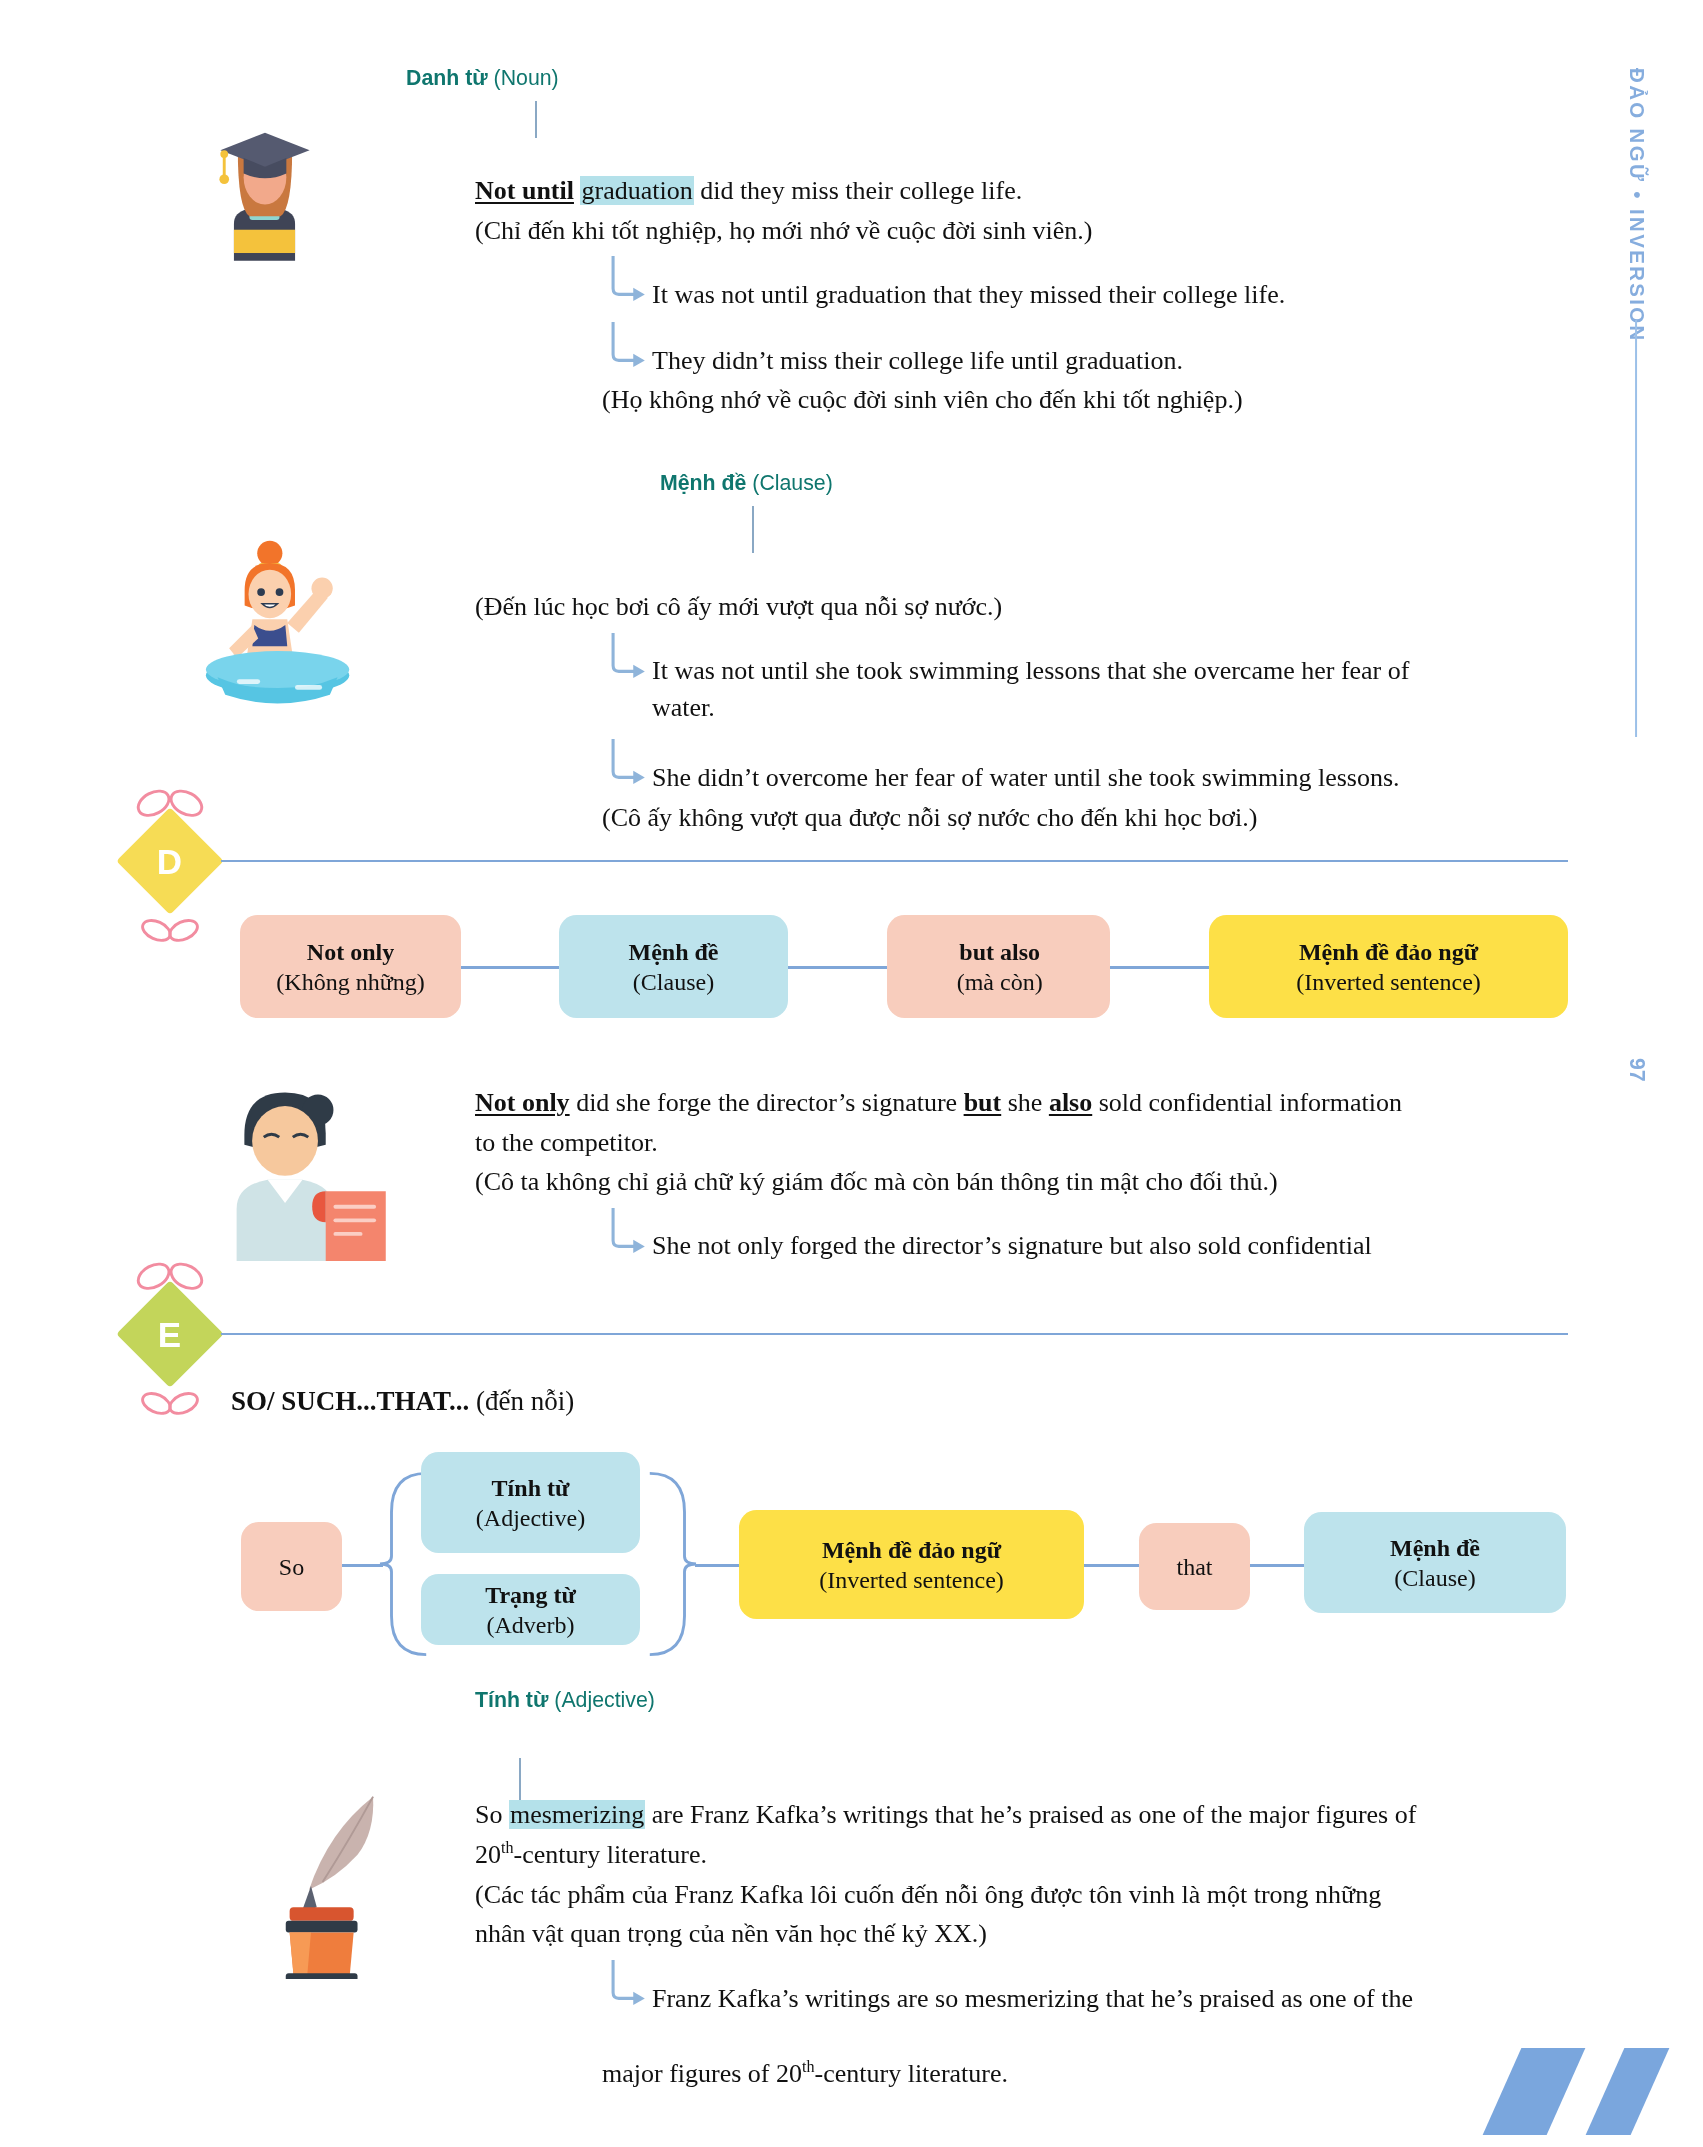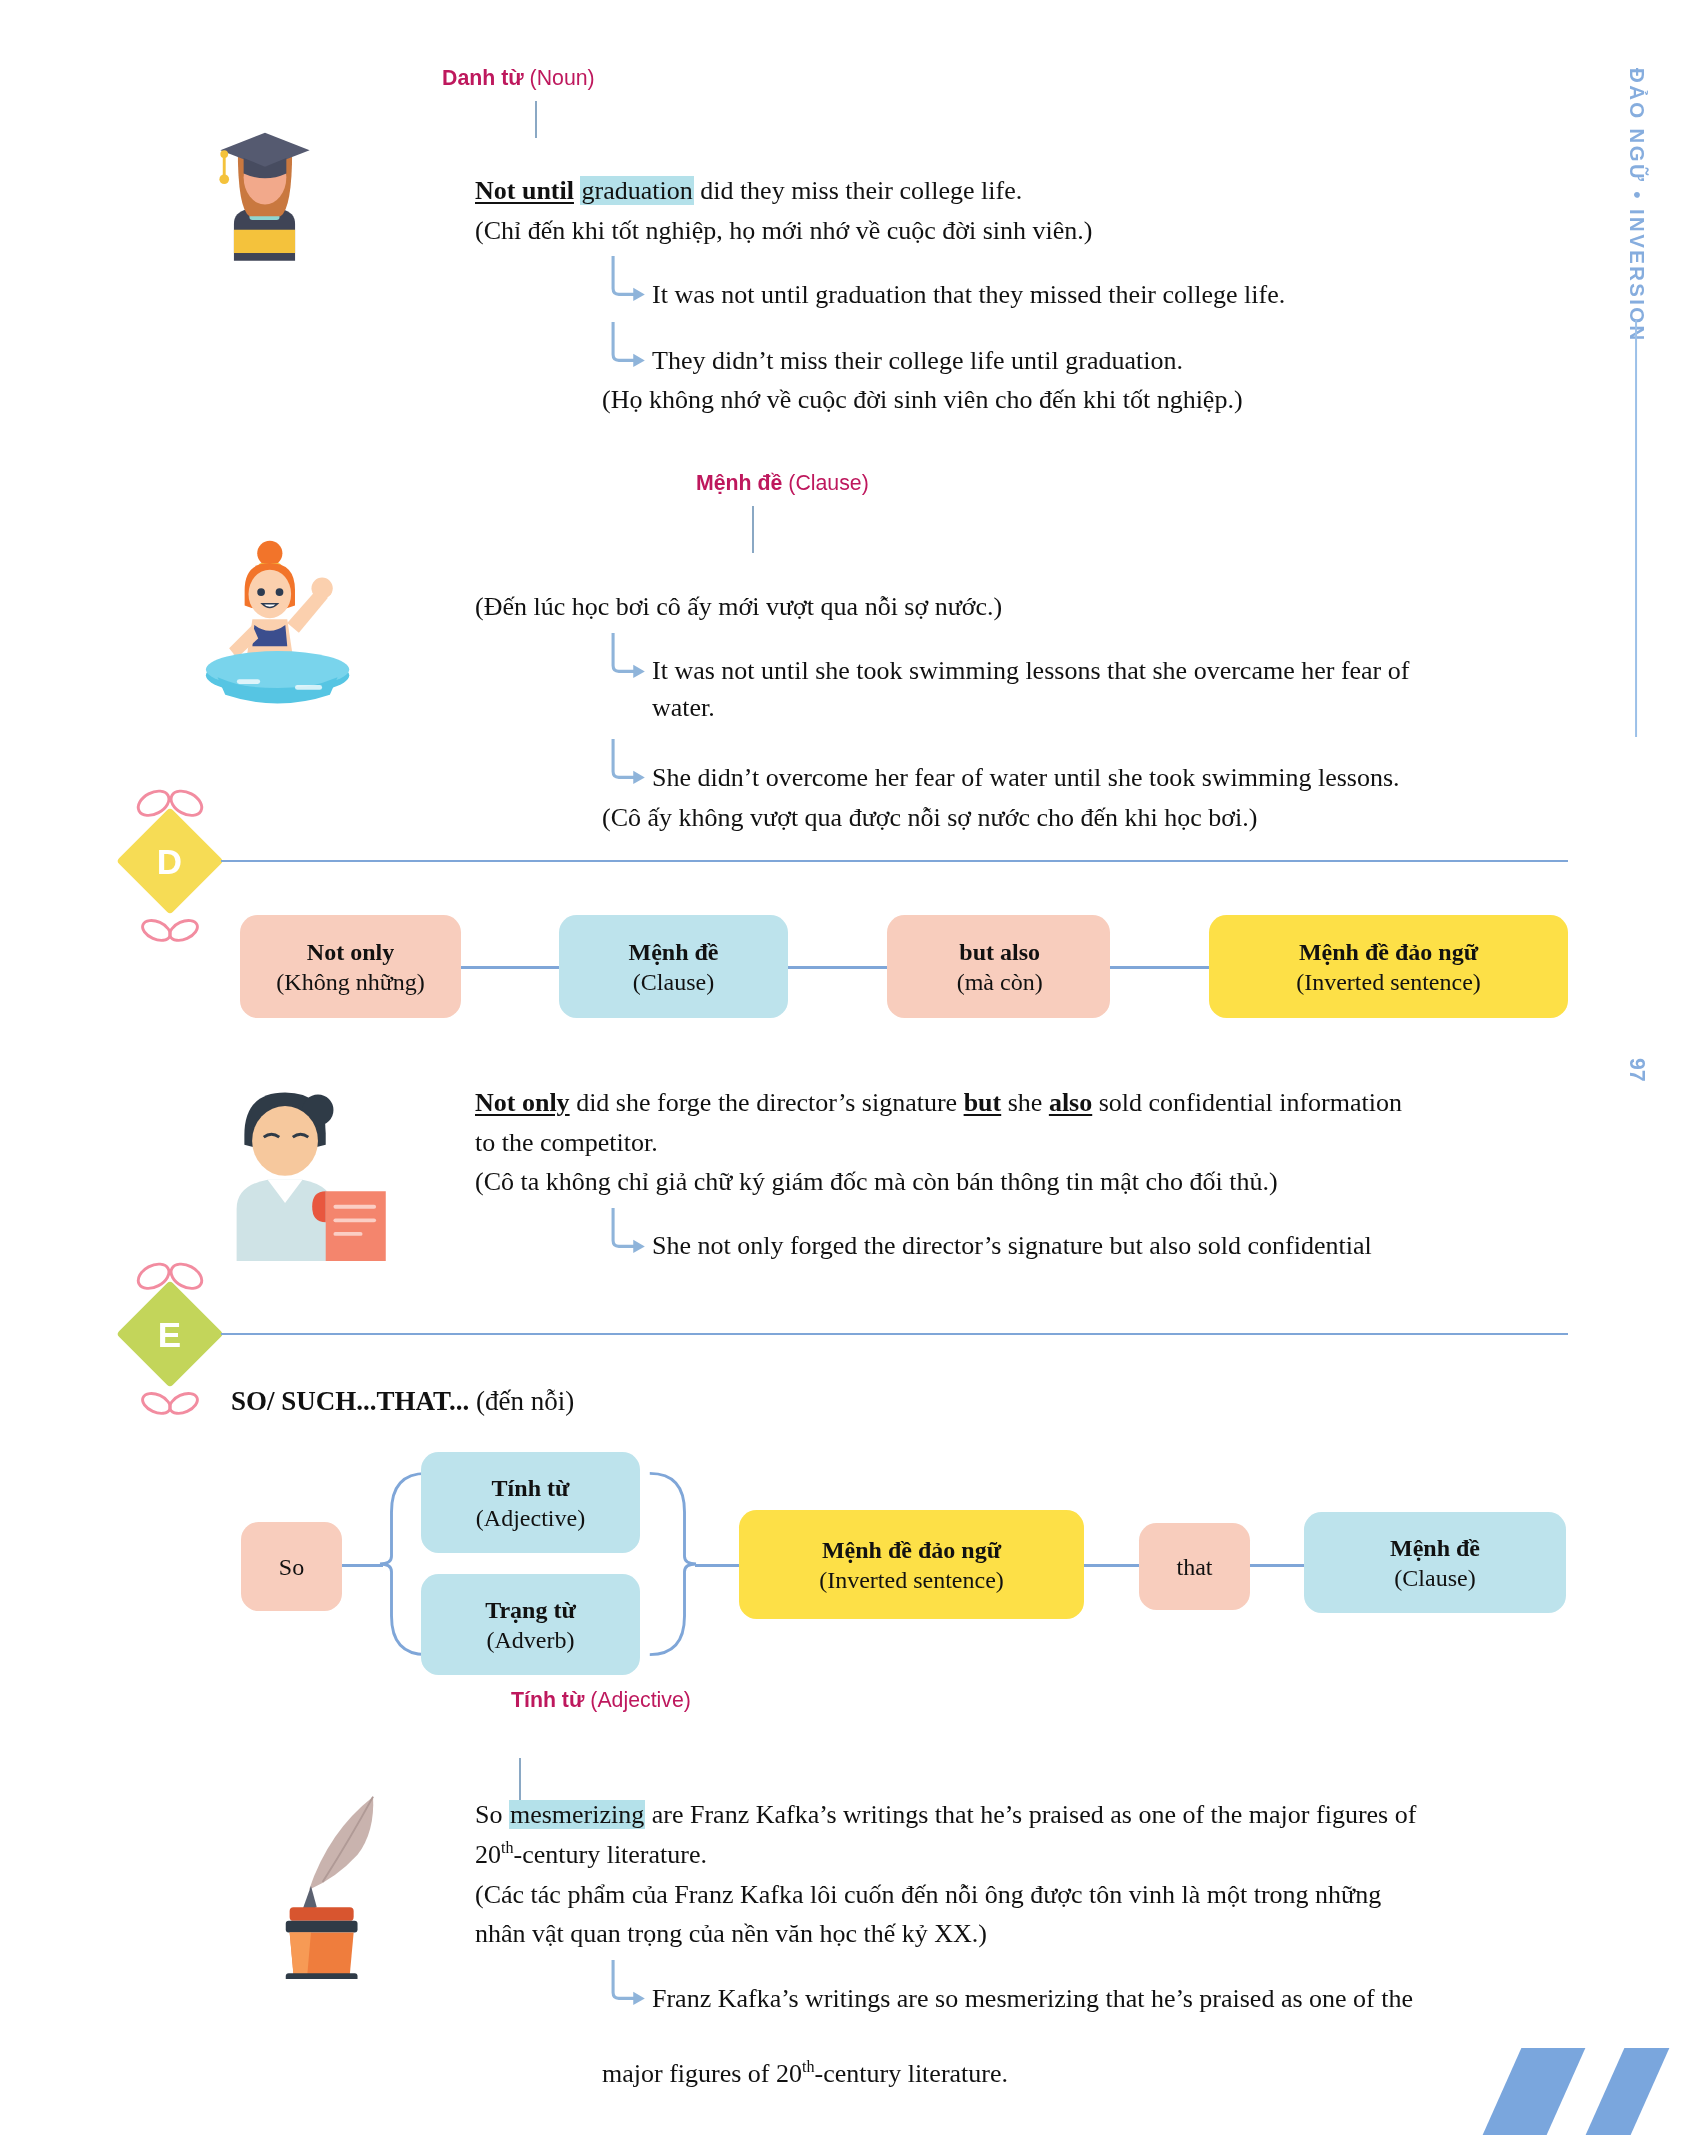--- a/index.html
+++ b/index.html
@@ -81,23 +81,22 @@
     color: #111;
   }
   .hl { background: #b4e1ea; padding: 0 1px; }
   .bu { font-weight: bold; text-decoration: underline; text-underline-offset: 2.9px; }
 
   
   .ptr-label {
     position: absolute;
     font-family: "Liberation Sans", sans-serif;
     font-size: 21.3px;
-    color: #be185d;
+    color: #0f766e;
     white-space: nowrap;
-    margin-left: 36px;
   }
   .ptr-label b { font-weight: 700; }
   .ptr-stem {
     position: absolute;
     width: 1.9px;
     background: #8aa8c4;
   }
 
   
   .elbow { position: absolute; }
@@ -385,21 +384,21 @@
   <div class="connector" style="left:1075px; top:1564px; width:70px;"></div>
   <div class="connector" style="left:1219px; top:1564px; width:91px;"></div>
 
   <div class="fbox c-pink" style="left:241px; top:1522px; width:101px; height:89px;">
     <div class="t2">So</div>
   </div>
   <div class="fbox c-blue" style="left:421px; top:1452px; width:219px; height:101px;">
     <div class="t1">Tính từ</div>
     <div class="t2">(Adjective)</div>
   </div>
-  <div class="fbox c-blue" style="left:421px; top:1574px; width:219px; height:101px;">
+  <div class="fbox c-blue" style="left:421px; top:1574px; width:219px; height:71px;">
     <div class="t1">Trạng từ</div>
     <div class="t2">(Adverb)</div>
   </div>
   <div class="fbox c-yellow" style="left:739px; top:1510px; width:345px; height:109px;">
     <div class="t1">Mệnh đề đảo ngữ</div>
     <div class="t2">(Inverted sentence)</div>
   </div>
   <div class="fbox c-pink" style="left:1139px; top:1523px; width:111px; height:87px;">
     <div class="t2">that</div>
   </div>

